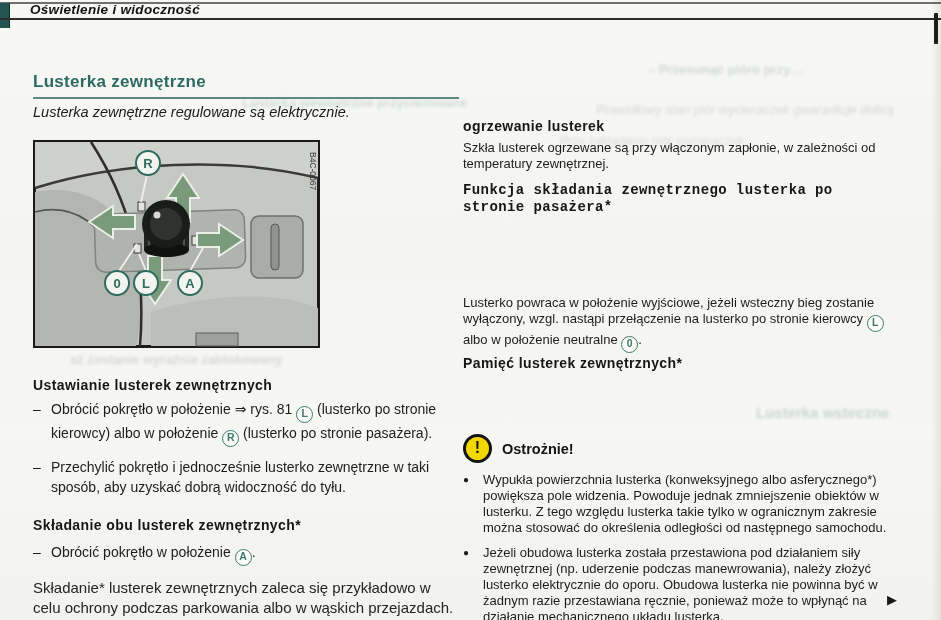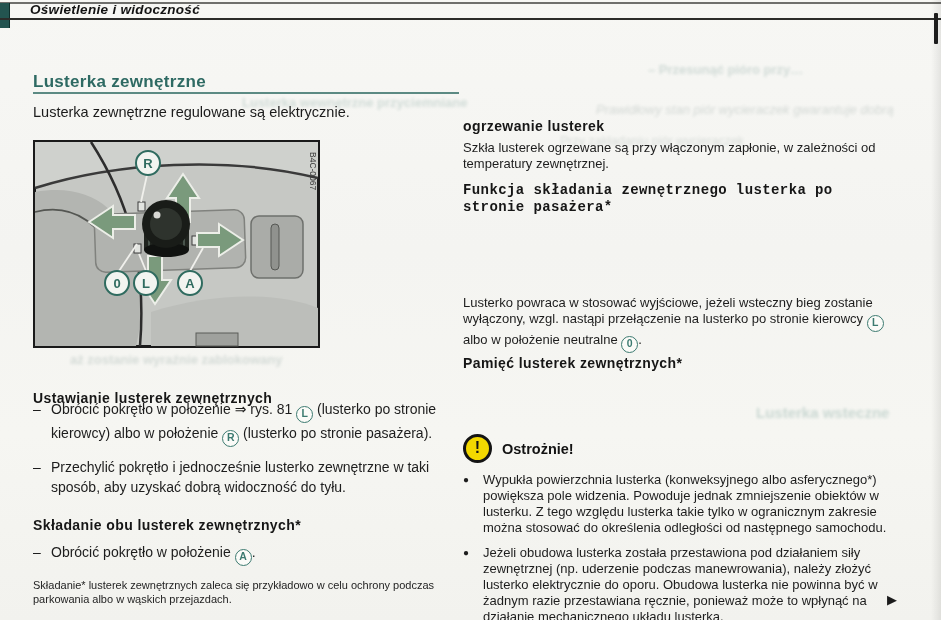--- a/index.html
+++ b/index.html
@@ -16,28 +16,28 @@
   .header-title{position:absolute;left:30px;top:2px;font-size:13.5px;font-weight:bold;color:#131313;letter-spacing:.3px;font-style:italic;}
   .edge-tick{position:absolute;right:3px;top:13px;width:4px;height:31px;background:#1e1e1e;border-radius:1px;}
 
   
   .col{position:absolute;}
   .col-left{left:33px;top:72px;width:426px;height:540px;}
   .col-right{left:463px;top:70px;width:428px;height:545px;margin-top:48px;}
   .abs{position:absolute;left:0;right:0;}
 
   h2.section-title{margin:0;font-size:17px;font-weight:bold;color:#2e6a63;letter-spacing:.3px;
-      border-bottom:2px solid #5c8a83;}
-  .lead{font-size:14.5px;color:#1b1b1b;}
+      padding-bottom:5px;border-bottom:2px solid #5c8a83;}
+  .lead{font-size:14.5px;font-style:italic;color:#1b1b1b;}
   h3.sub{margin:0;font-size:14px;font-weight:bold;color:#161616;letter-spacing:.4px;}
   .body-l{font-size:14px;line-height:20px;color:#1d1d1d;}
   .body-r{font-size:13px;line-height:16px;color:#1d1d1d;}
   .step{display:flex;}
   .step .dash{width:18px;flex:0 0 18px;}
-  .footnote{font-size:11px;line-height:14px;color:#242424;}
+  .footnote{font-size:15px;line-height:20px;color:#242424;}
 
   .key{display:inline-block;width:15px;height:15px;line-height:13px;border:1.5px solid #3c7a70;
        border-radius:50%;text-align:center;font-size:10.5px;font-weight:bold;color:#3c7a70;
        vertical-align:-3px;background:#fbfbf8;}
   .italic{font-style:italic;}
 
   
   .fig-wrap{position:absolute;left:0;top:68px;width:426px;height:210px;}
   .fig-caption{position:absolute;left:297px;top:238px;width:140px;font-size:11.5px;font-weight:bold;
        line-height:14.5px;color:#141414;white-space:pre-wrap;}
@@ -140,21 +140,21 @@
           <text x="84" y="148" text-anchor="middle" font-size="13" font-weight="bold" fill="#2f6b5f">0</text>
           <circle cx="113" cy="143" r="12" fill="#f2f4f0" stroke="#2f6b5f" stroke-width="2"></circle>
           <text x="113" y="148" text-anchor="middle" font-size="13" font-weight="bold" fill="#2f6b5f">L</text>
           <circle cx="157" cy="143" r="12" fill="#f2f4f0" stroke="#2f6b5f" stroke-width="2"></circle>
           <text x="157" y="148" text-anchor="middle" font-size="13" font-weight="bold" fill="#2f6b5f">A</text>
         </g>
         <text transform="translate(277,12) rotate(90)" font-size="8.5" fill="#3a3a3a">B4C-0067</text>
       </svg>
     </div>
 
-    <h3 class="sub abs" style="top:318px;">Ustawianie lusterek zewnętrznych</h3>
+    <h3 class="sub abs" style="top:305px;">Ustawianie lusterek zewnętrznych</h3>
 
     <div class="abs" style="top:327px;">
       <div class="step body-l">
         <span class="dash">–</span>
         <span><span>Obrócić pokrętło w położenie ⇒ rys. 81 </span><span class="key">L</span><span> (lusterko po stronie kierowcy) albo w położenie </span><span class="key">R</span><span> (lusterko po stronie pasażera).</span></span>
       </div>
       <div class="step body-l" style="margin-top:10px;">
         <span class="dash">–</span>
         <span>Przechylić pokrętło i jednocześnie lusterko zewnętrzne w taki sposób, aby uzyskać dobrą widoczność do tyłu.</span>
       </div>
@@ -173,21 +173,21 @@
   </div>
 
   <div class="col col-right">
 
     <h3 class="sub abs" style="top:0;">ogrzewanie lusterek</h3>
     <p class="body-r abs" style="top:22px;margin:0;">Szkła lusterek ogrzewane są przy włączonym zapłonie, w zależności od temperatury zewnętrznej.</p>
 
     <h3 class="sub abs" style="top:64px;line-height:17px;font-family:Liberation Mono, monospace;">Funkcja składania zewnętrznego lusterka po stronie pasażera*</h3>
 
 
-    <p class="body-r abs" style="top:177px;margin:0;"><span>Lusterko powraca w stosować wyjściowe, jeżeli wsteczny bieg zostanie wyłączony, wzgl. nastąpi przełączenie na lusterko po stronie kierowcy </span><span class="key">L</span><span> albo w położenie neutralne </span><span class="key">0</span><span>.</span></p>
+    <p class="body-r abs" style="top:177px;margin:0;"><span>Lusterko powraca w położenie wyjściowe, jeżeli wsteczny bieg zostanie wyłączony, wzgl. nastąpi przełączenie na lusterko po stronie kierowcy </span><span class="key">L</span><span> albo w położenie neutralne </span><span class="key">0</span><span>.</span></p>
 
     <h3 class="sub abs" style="top:237px;">Pamięć lusterek zewnętrznych*</h3>
 
 
     <div class="abs" style="top:316px;">
       <div class="caution-head">
         <div class="warn-icon">!</div>
         <div class="caution-title">Ostrożnie!</div>
       </div>
       <div class="cbullet body-r">

